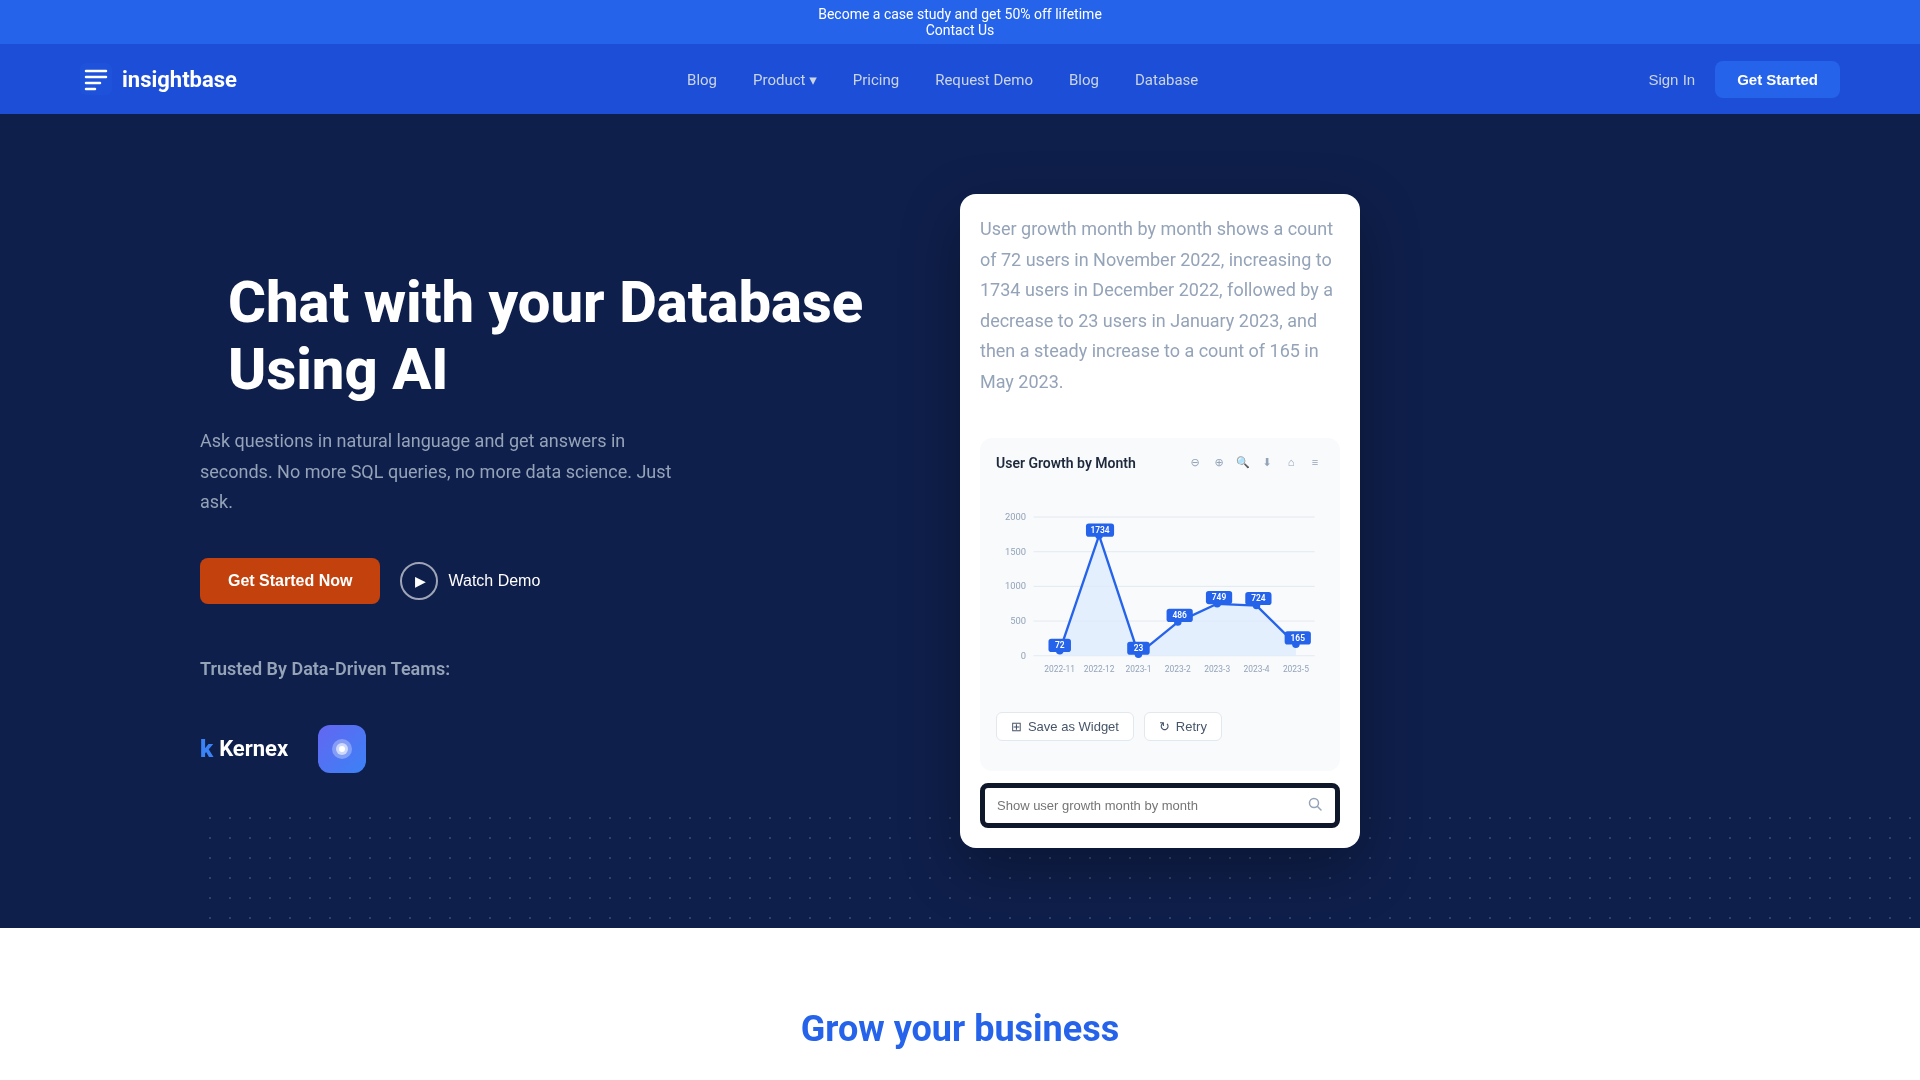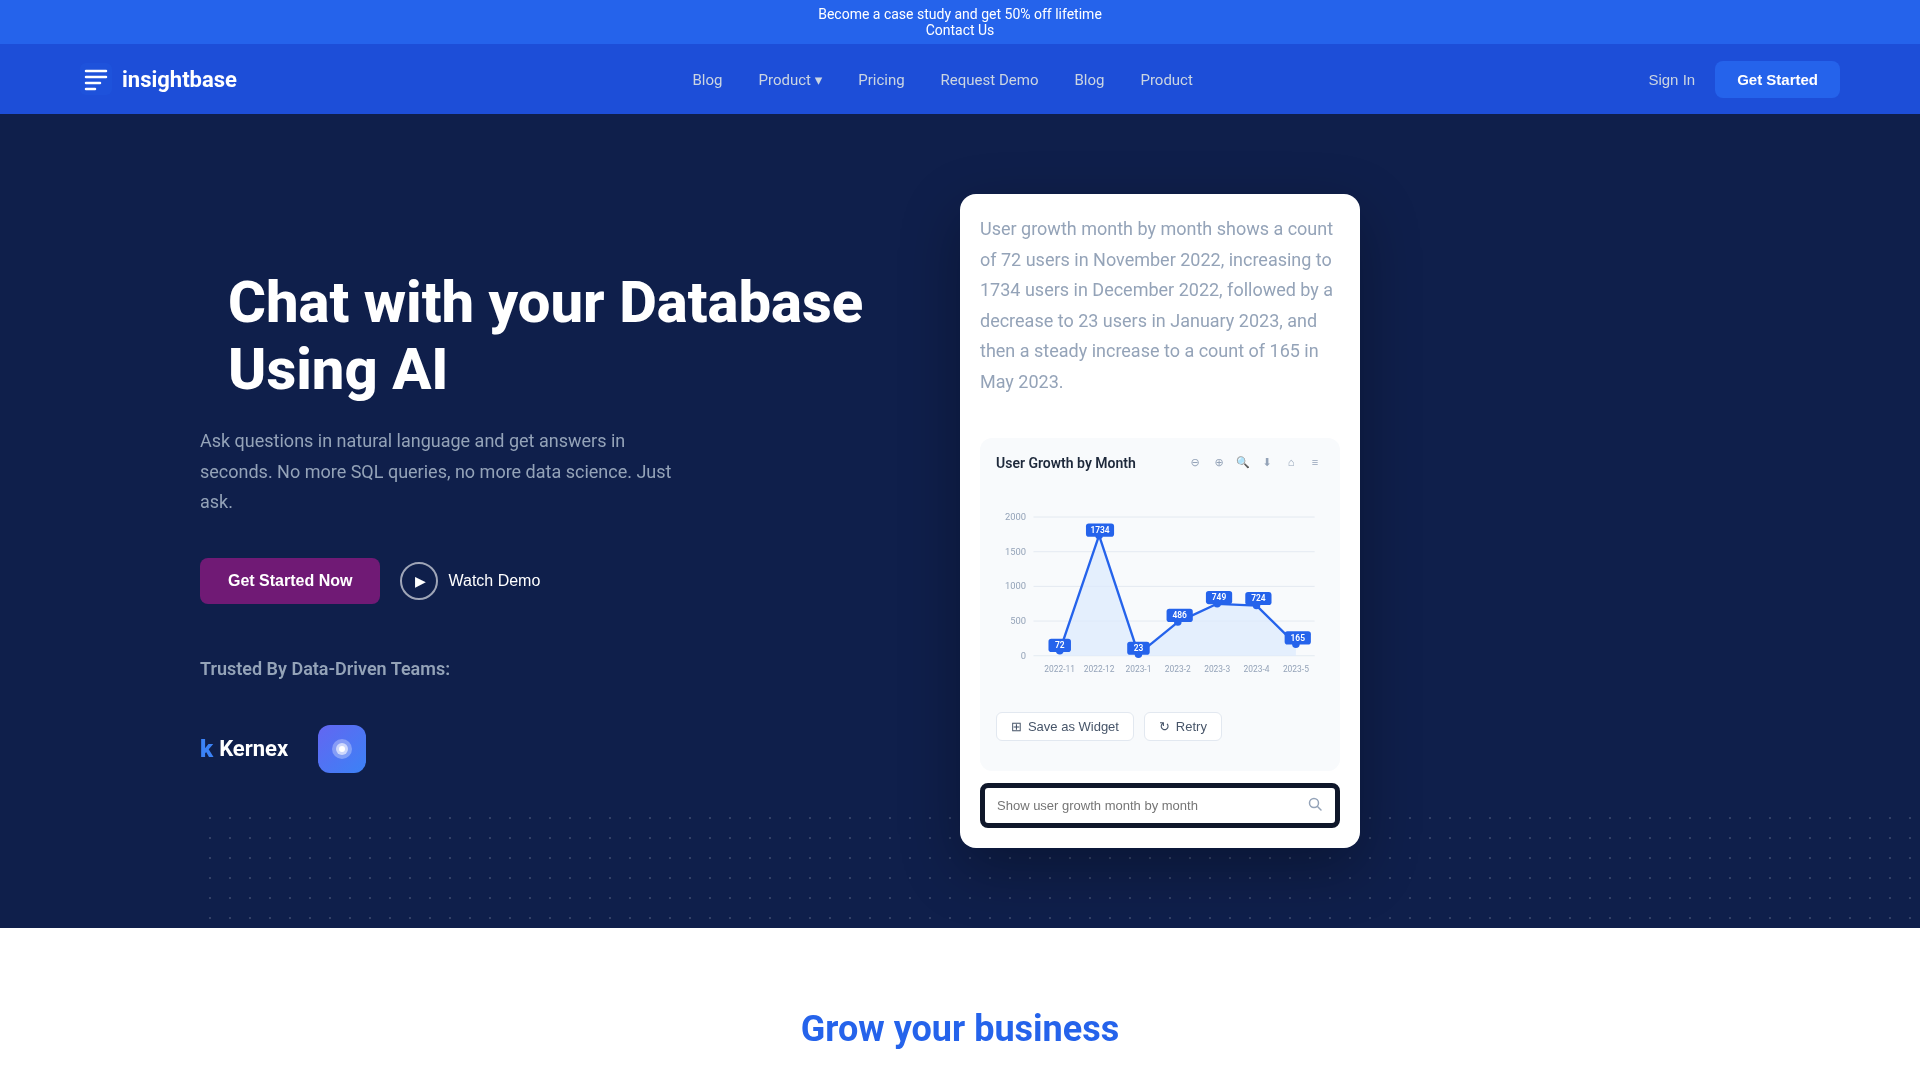--- a/index.html
+++ b/index.html
@@ -103,21 +103,21 @@
       margin-bottom: 40px;
       max-width: 500px;
     }
     .hero-buttons {
       display: flex;
       align-items: center;
       gap: 20px;
       margin-bottom: 50px;
     }
     .btn-primary {
-      background: #701a75;
+      background: #c2410c;
       color: white;
       border: none;
       padding: 14px 28px;
       border-radius: 8px;
       font-size: 16px;
       font-weight: 600;
       cursor: pointer;
     }
     .btn-watch {
       display: flex;
@@ -314,21 +314,21 @@
       <line x1="6" y1="26" x2="15" y2="26" stroke="white" stroke-width="2.5" stroke-linecap="round"></line>
     </svg>
     <span>insightbase</span>
   </div>
   <ul class="nav-links">
     <li><a href="#">Blog</a></li>
     <li><a href="#">Product ▾</a></li>
     <li><a href="#">Pricing</a></li>
     <li><a href="#">Request Demo</a></li>
     <li><a href="#">Blog</a></li>
-    <li><a href="#">Product</a></li>
+    <li><a href="#">Database</a></li>
   </ul>
   <div class="nav-right">
     <button class="sign-in-btn">Sign In</button>
     <button class="get-started-btn">Get Started</button>
   </div>
 </nav>
 
 <section class="hero">
   <div class="hero-content">
     <h1>

